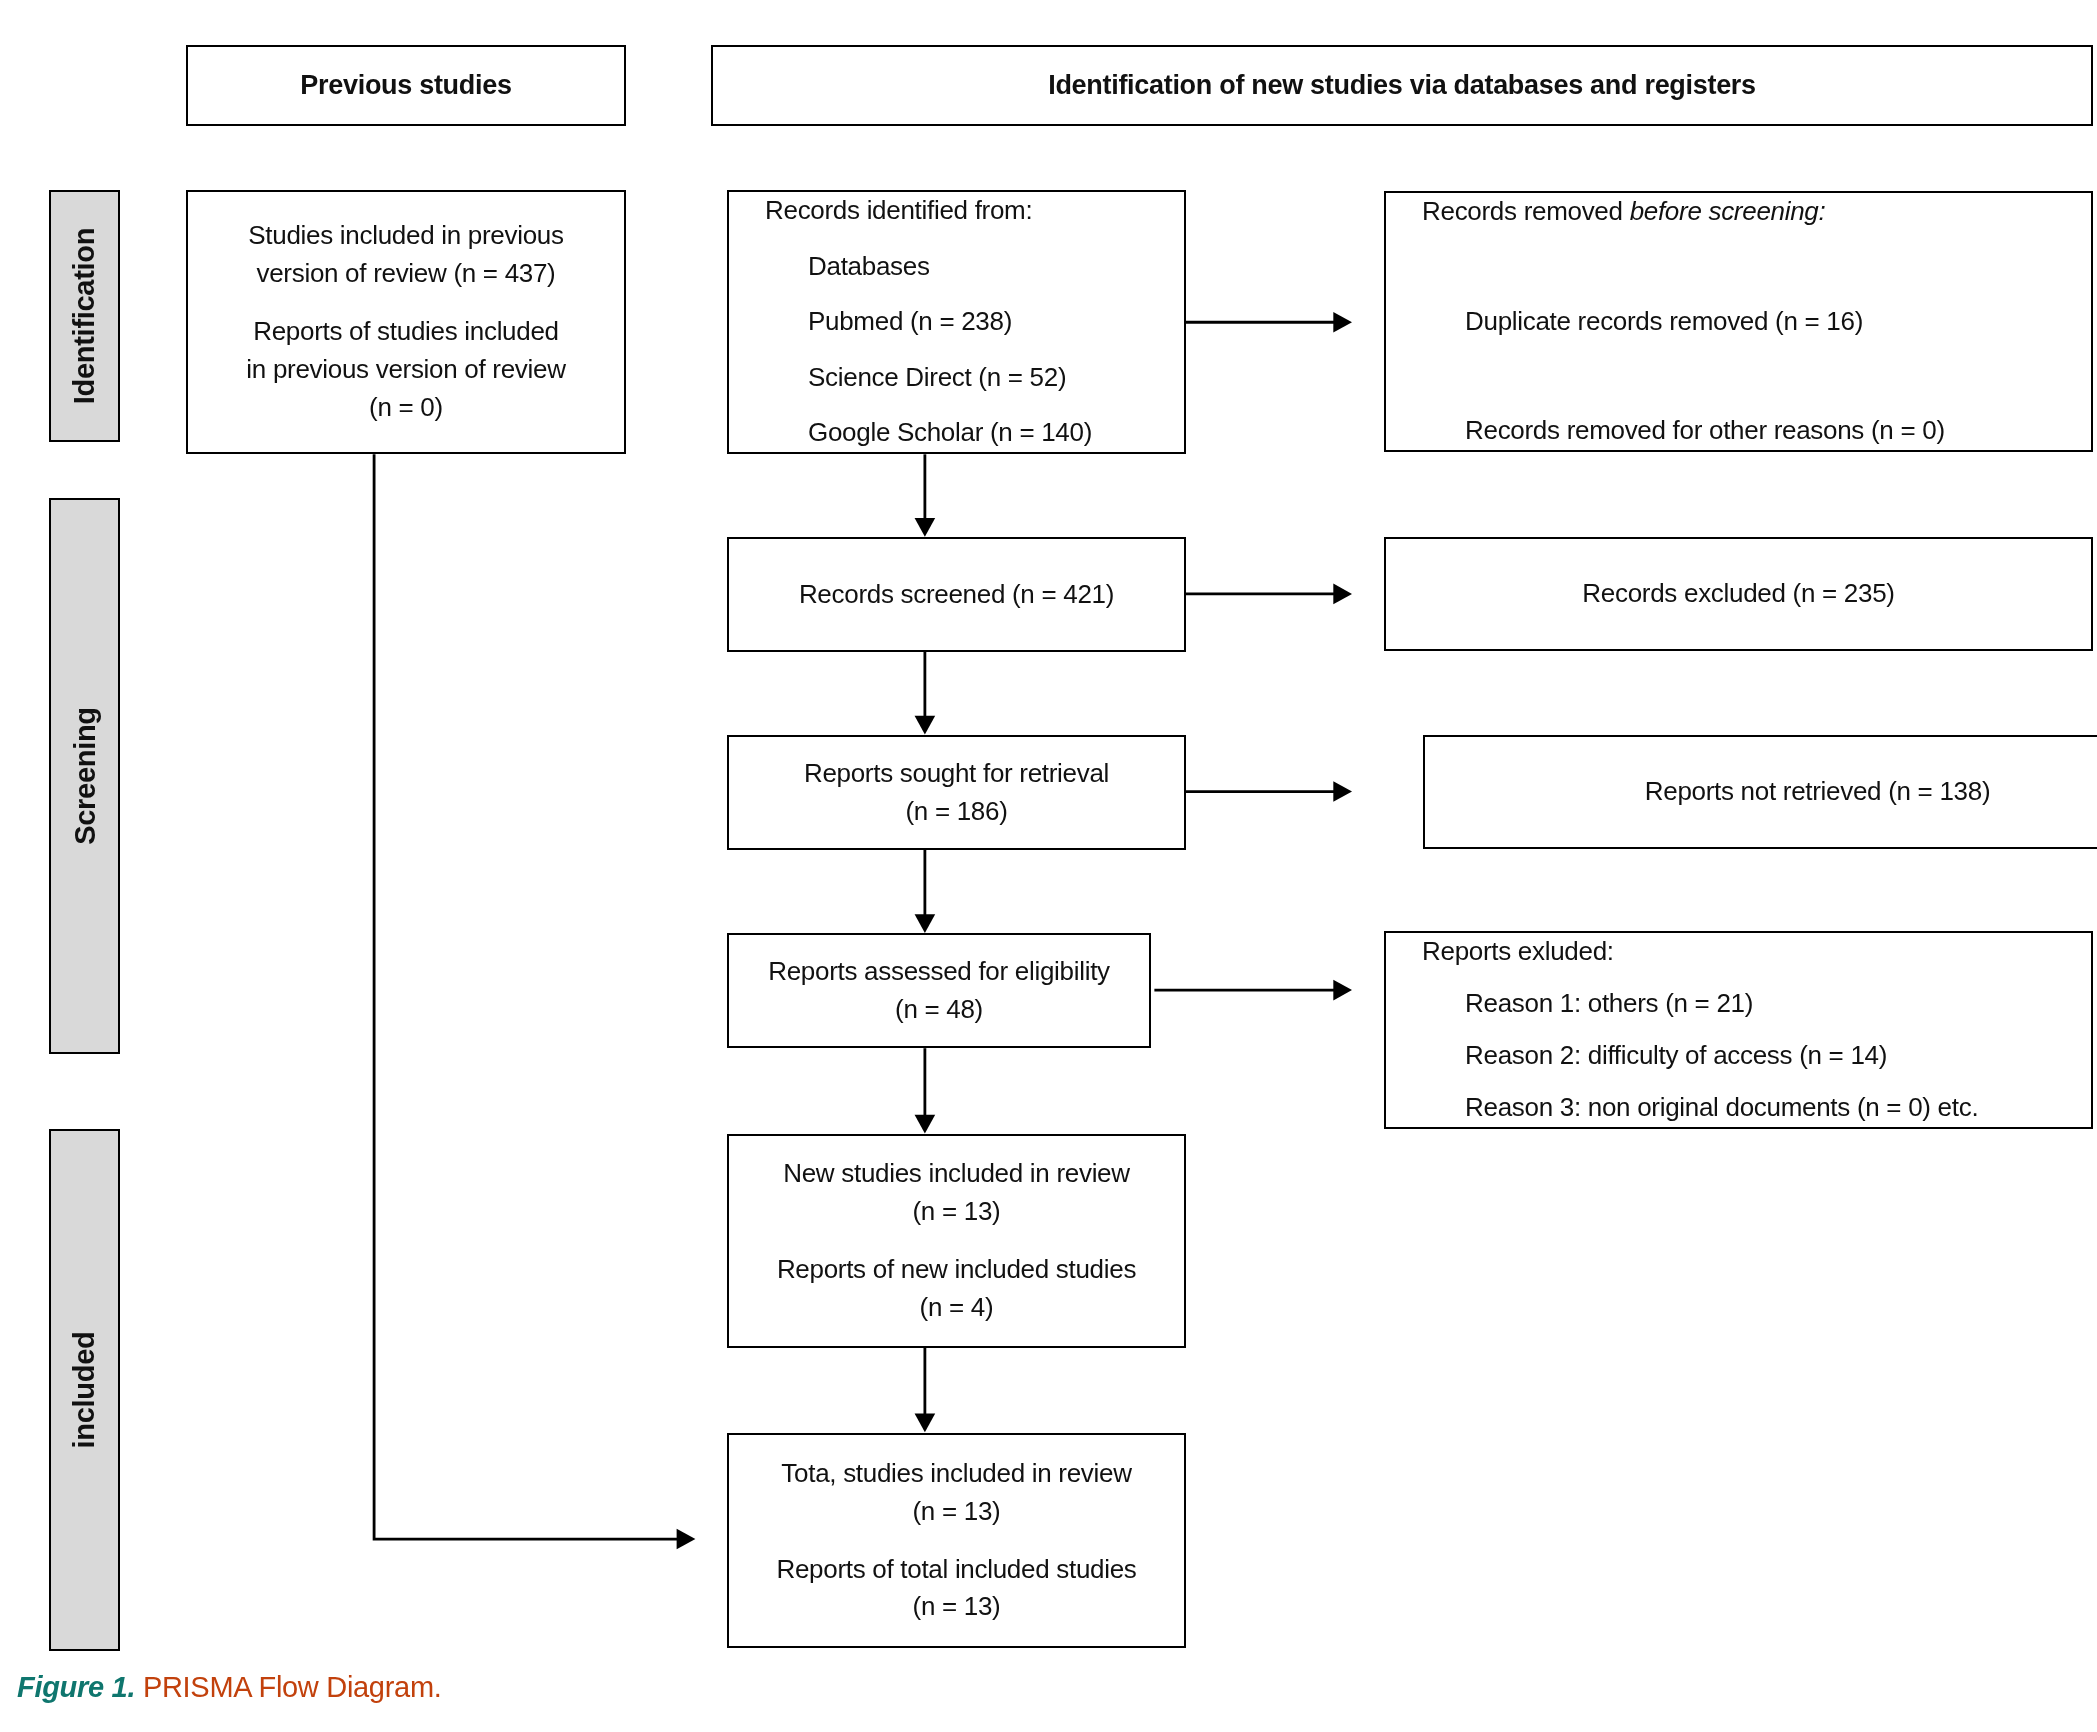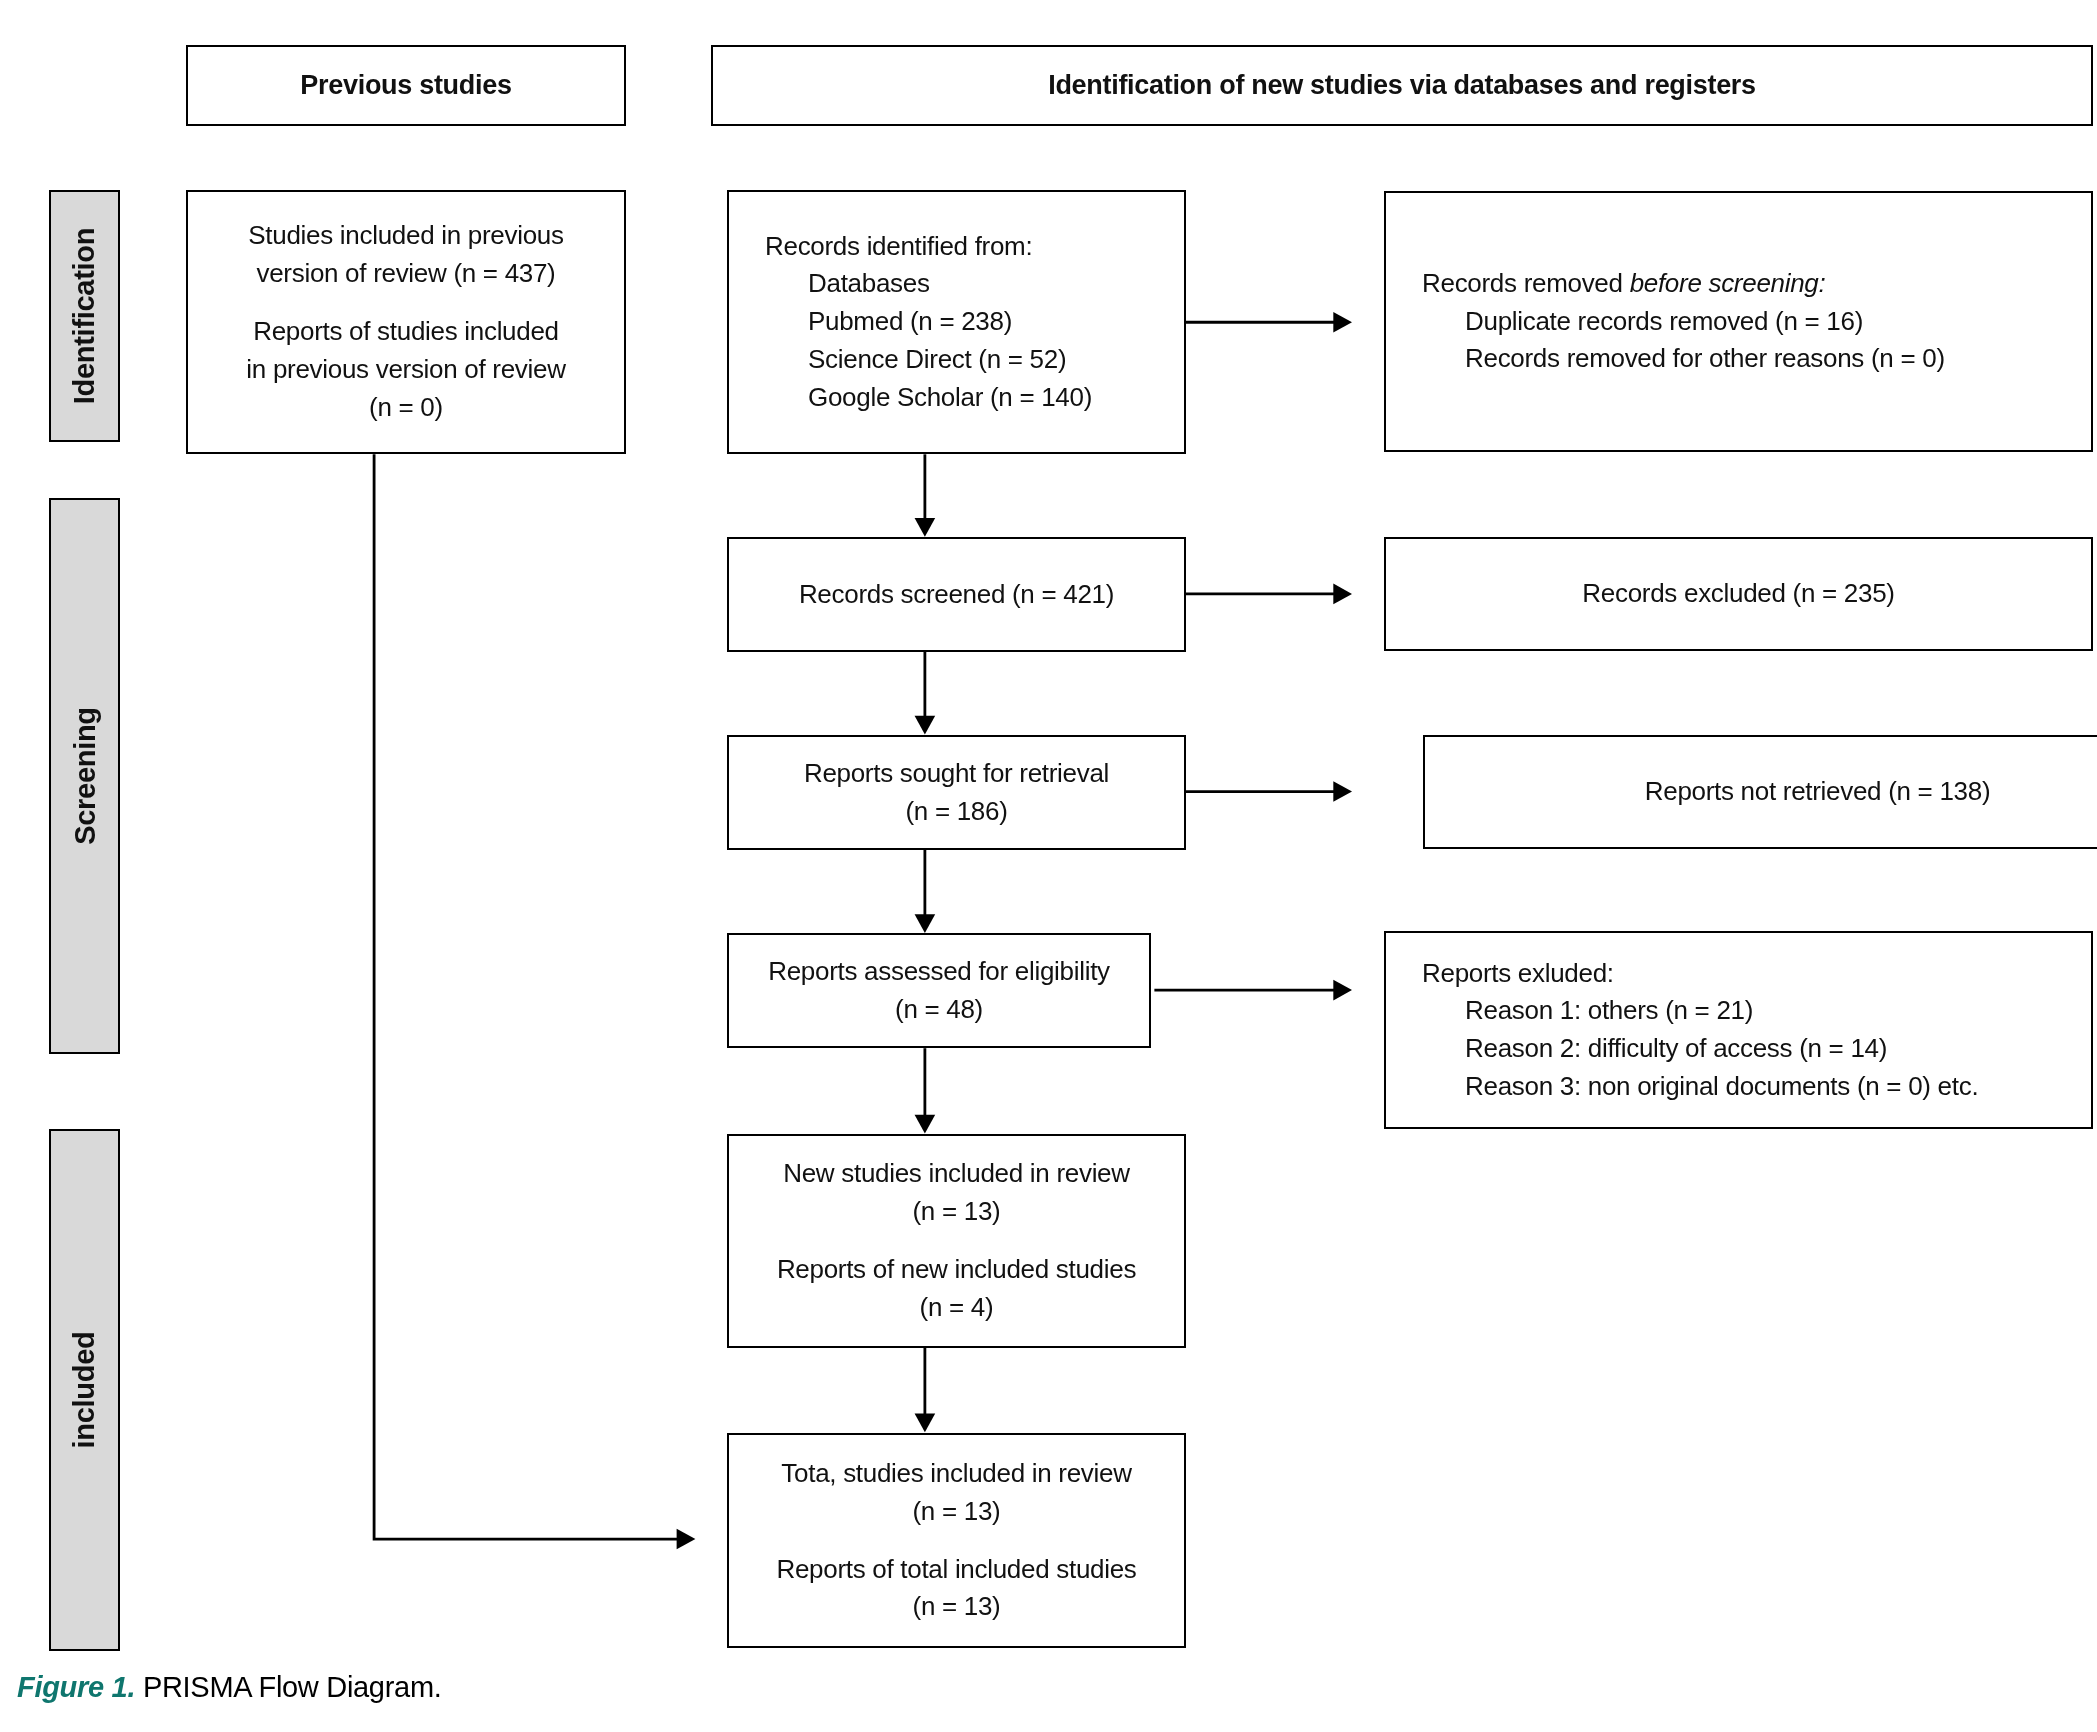--- a/index.html
+++ b/index.html
@@ -44,39 +44,39 @@
   .center-text {
     display: flex;
     flex-direction: column;
     align-items: center;
     justify-content: center;
     text-align: center;
   }
   .left-text {
     display: flex;
     flex-direction: column;
-    justify-content: center;
+    justify-content: space-between;
     text-align: left;
     padding-left: 36px;
     padding-right: 9.4px;
   }
   .prelines { white-space: pre-line; }
   .para2 { margin-top: 20.6px; }
   .indented { padding-left: 43px; }
   .it { font-style: italic; }
   .arrows { position: absolute; left: 0; top: 0; pointer-events: none; }
   .caption {
     position: absolute;
     left: 17px;
     top: 1671px;
     font-size: 29px;
     letter-spacing: -0.3px;
   }
   .caption .fig-label { font-weight: bold; color: #0f766e; font-style: italic; }
-  .caption .fig-text { color: #000000; }
+  .caption .fig-text { color: #c2410c; }
 </style>
 </head>
 <body>
 
 <div class="canvas">
 
   <svg class="arrows" width="2098" height="1732" viewBox="0 0 2239 1849">
 
     <g>
       <line x1="1232" y1="344" x2="1426" y2="344" stroke="#000" stroke-width="3"></line>

